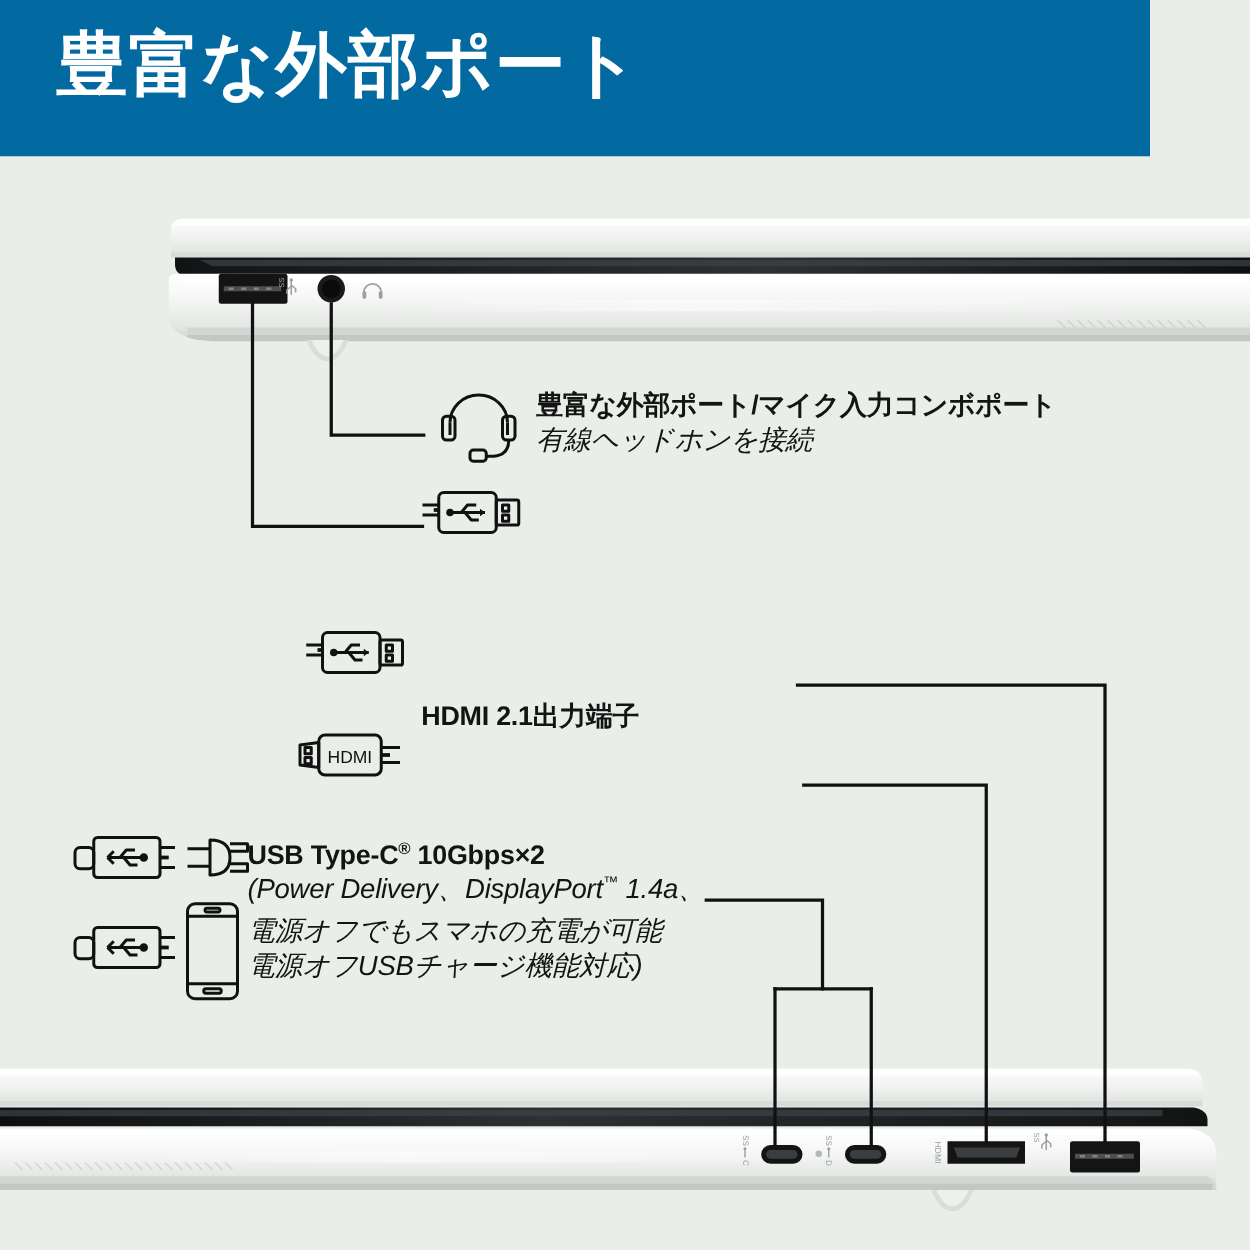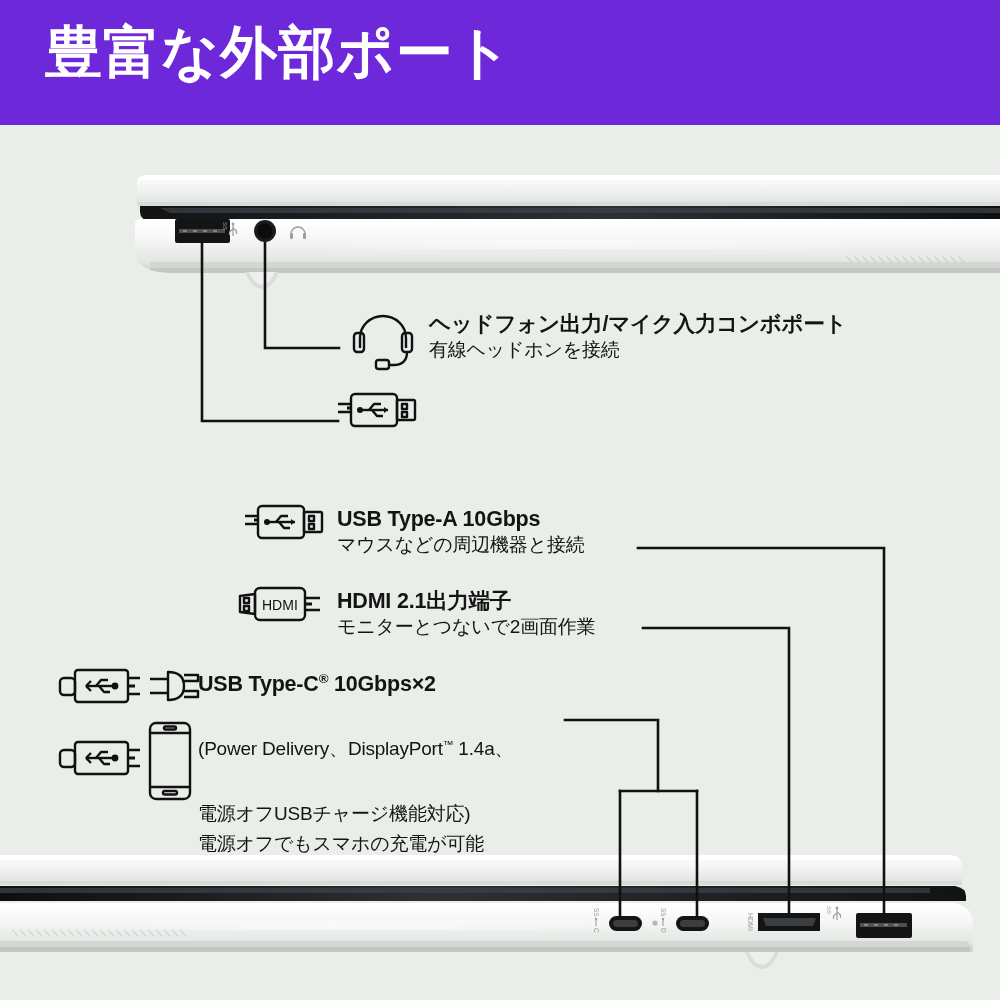--- a/index.html
+++ b/index.html
@@ -8,55 +8,56 @@
     background:#e9eee9;
     font-family:"Liberation Sans","DejaVu Sans",sans-serif;
     color:#1a1a1a;
     overflow:hidden;
     position:relative;
   }
   #stage{position:relative;width:1000px;height:1000px;overflow:hidden;}
 
   
   .header{
-    position:absolute;left:0;top:0;width:1000px;height:125px;
-    background:#6d28d9;
+    position:absolute;left:0;top:0;width:920px;height:125px;
+    background:#0369a1;
   }
   .header-title{
     position:absolute;left:45px;top:21px;
     font-size:57px;font-weight:700;color:#ffffff;
     letter-spacing:1px;line-height:1.1;
     white-space:nowrap;
     font-family:"DejaVu Sans","Liberation Sans",sans-serif;
   }
 
   
   #art{position:absolute;left:0;top:0;width:1000px;height:1000px;}
 
   
   .blk{position:absolute;}
   .t-main{
     font-size:21.5px;font-weight:700;line-height:1.22;
     white-space:nowrap;color:#141414;
     letter-spacing:-0.2px;
   }
   .t-sub{
-    font-size:19px;font-weight:400;line-height:1.32;
+    font-size:22px;font-weight:400;line-height:1.32;
     white-space:nowrap;color:#141414;
     letter-spacing:-0.2px;
+    font-style:italic;
   }
   sup.reg{font-size:0.62em;vertical-align:super;line-height:0;}
   sup.tm{font-size:0.56em;vertical-align:super;line-height:0;}
 
   .blk-headphone{left:429px;top:311px;}
   .blk-usba5{left:429px;top:394px;}
   .blk-usba10{left:337px;top:506px;}
-  .blk-hdmi{left:337px;top:588px;}
+  .blk-hdmi{left:337px;top:560px;}
   .blk-usbc{left:198px;top:671px;}
-  .blk-usbc .t-sub{line-height:1.30;margin-top:40px;}
+  .blk-usbc .t-sub{line-height:1.30;}
 </style>
 </head>
 <body>
 
 <div id="stage">
 
   <div class="header">
     <div class="header-title">豊富な外部ポート</div>
   </div>
 
@@ -348,35 +349,30 @@
       <circle cx="115" cy="758" r="3.4" fill="#111111" stroke="none"></circle>
 
       <rect x="150" y="723" width="40" height="76" rx="6"></rect>
       <path d="M150,733 L190,733 M150,787 L190,787"></path>
       <rect x="164" y="726.5" width="12" height="3" rx="1.5"></rect>
       <rect x="163" y="791" width="14" height="3.5" rx="1.7"></rect>
     </g>
   </svg>
 
   <div class="blk blk-headphone">
-    <div class="t-main">ヘッドフォン出力/マイク入力コンボポート</div>
+    <div class="t-main">豊富な外部ポート/マイク入力コンボポート</div>
     <div class="t-sub">有線ヘッドホンを接続</div>
   </div>
 
 
-  <div class="blk blk-usba10">
-    <div class="t-main">USB Type-A 10Gbps</div>
-    <div class="t-sub">マウスなどの周辺機器と接続</div>
-  </div>
 
   <div class="blk blk-hdmi">
     <div class="t-main">HDMI 2.1出力端子</div>
-    <div class="t-sub">モニターとつないで2画面作業</div>
   </div>
 
   <div class="blk blk-usbc">
     <div class="t-main"><span>USB Type-C</span><sup class="reg">®</sup><span> 10Gbps×2</span></div>
     <div class="t-sub"><span>(Power Delivery、DisplayPort</span><sup class="tm">™</sup><span> 1.4a、</span></div>
+    <div class="t-sub" style="margin-top:5px;">電源オフでもスマホの充電が可能</div>
     <div class="t-sub">電源オフUSBチャージ機能対応)</div>
-    <div class="t-sub" style="margin-top:5px;">電源オフでもスマホの充電が可能</div>
   </div>
 
 </div>
 
 </body></html>

